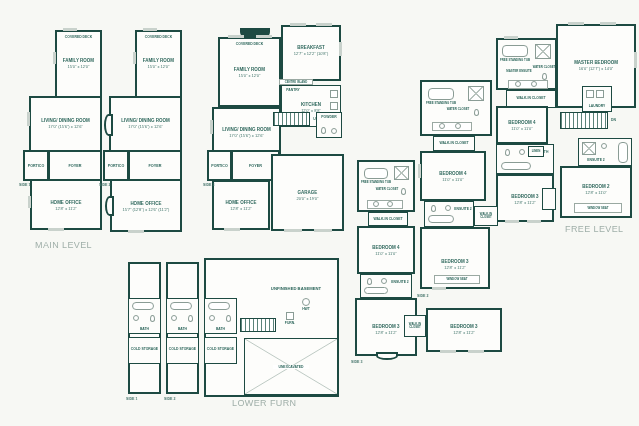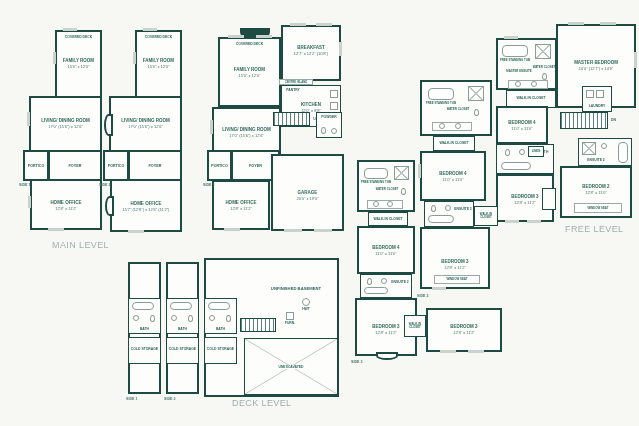--- a/index.html
+++ b/index.html
@@ -159,21 +159,21 @@
   <div class="win" style="left:228px;top:35px;width:16px;height:3px"></div>
   <div class="win" style="left:256px;top:35px;width:16px;height:3px"></div>
   <div class="win" style="left:290px;top:23px;width:16px;height:3px"></div>
   <div class="win" style="left:316px;top:23px;width:16px;height:3px"></div>
   <div class="win" style="left:339px;top:42px;width:3px;height:14px"></div>
   <div class="win" style="left:210px;top:120px;width:3px;height:14px"></div>
   <div class="win" style="left:284px;top:229px;width:18px;height:3px"></div>
   <div class="win" style="left:314px;top:229px;width:18px;height:3px"></div>
   <div class="win" style="left:224px;top:228px;width:16px;height:3px"></div>
 
-  <div class="title" style="left:52px;top:240px">MAIN LEVEL</div>
+  <div class="title" style="left:35px;top:240px">MAIN LEVEL</div>
 
   <div class="room" style="left:128px;top:262px;width:33px;height:132px"></div>
   <div class="room thin" style="left:128px;top:298px;width:33px;height:36px">
     <div class="tub" style="left:3px;top:3px;width:22px;height:8px"></div>
     <div class="sink" style="left:4px;top:16px"></div>
     <div class="wc" style="right:5px;top:16px"></div>
     <div class="free tiny" style="left:0;right:0;bottom:2px">BATH</div>
   </div>
   <div class="room thin" style="left:128px;top:337px;width:33px;height:27px">
     <div class="free tiny" style="left:0;right:0;top:9px">COLD STORAGE</div>
@@ -209,21 +209,21 @@
   <div class="room thin" style="left:204px;top:337px;width:33px;height:27px">
     <div class="free tiny" style="left:0;right:0;top:9px">COLD STORAGE</div>
   </div>
   <div class="room thin" style="left:244px;top:338px;width:94px;height:57px">
     <svg class="xsvg" viewBox="0 0 94 57" preserveAspectRatio="none">
       <line x1="0" y1="0" x2="94" y2="57" stroke="#bcc8c2" stroke-width="1"></line>
       <line x1="94" y1="0" x2="0" y2="57" stroke="#bcc8c2" stroke-width="1"></line>
     </svg>
     <div class="free tiny" style="left:0;right:0;top:26px;background:#fff;width:36px;margin:0 auto">UNEXCAVATED</div>
   </div>
-  <div class="title" style="left:232px;top:398px">DECK LEVEL</div>
+  <div class="title" style="left:232px;top:398px">LOWER FURN</div>
 
   <div class="room" style="left:556px;top:24px;width:80px;height:84px">
     <div class="lbl" style="top:34px">
       <span>MASTER BEDROOM</span>
       <span class="dim">16'0" (12'7") x 14'0"</span>
     </div>
   </div>
   <div class="room" style="left:496px;top:38px;width:61px;height:52px">
     <div class="tub" style="left:4px;top:5px;width:26px;height:12px"></div>
     <div class="free tiny" style="left:1px;top:19px;width:32px;font-size:2.9px">FREE STANDING TUB</div>

